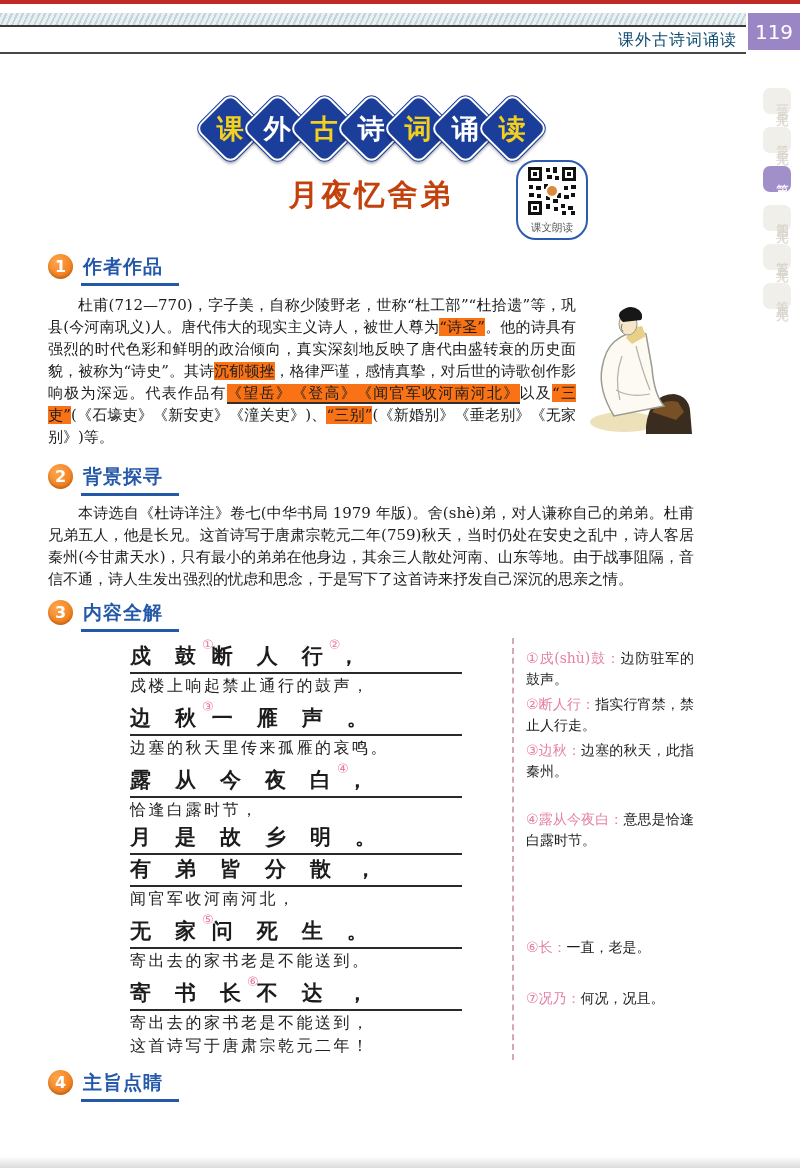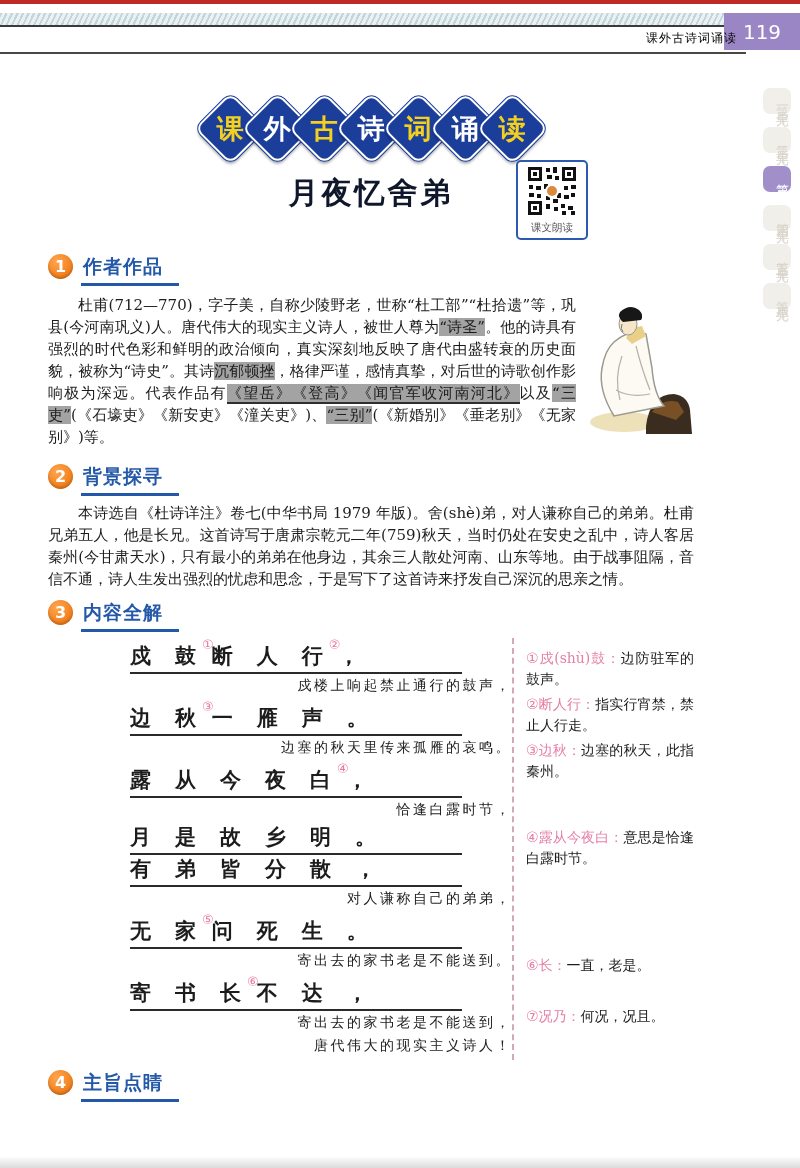--- a/index.html
+++ b/index.html
@@ -3,78 +3,78 @@
 <meta charset="utf-8">
 <style>
   html,body{margin:0;padding:0;background:#e9e9e9;}
   .page{position:relative;width:800px;height:1168px;background:#ffffff;overflow:hidden;
         font-family:"DejaVu Serif","DejaVu Sans",serif;color:#1c1c1c;}
   
   .top-line{position:absolute;top:0;left:0;width:800px;height:4px;background:#bf2a26;}
   .hatch{position:absolute;top:13px;left:0;width:746px;height:12px;
          background:repeating-linear-gradient(115deg,#c3d5db 0 2px,#eaf1f3 2px 5px);
          border-bottom:2px solid #3a3a3a;}
-  .page-badge{position:absolute;top:13px;right:0;width:76px;height:37px;background:#9b86c5;
+  .page-badge{position:absolute;top:13px;right:0;width:52px;height:37px;background:#9b86c5;
               display:flex;align-items:center;justify-content:center;color:#fff;
               font-family:"DejaVu Sans",sans-serif;font-size:20px;}
   .runhead{position:absolute;top:30px;right:63px;font-family:"DejaVu Sans",sans-serif;
-           font-size:12px;color:#000000;letter-spacing:1px;}
+           font-size:16px;color:#0c4a6e;letter-spacing:1px;}
   .rule{position:absolute;top:52px;left:0;width:746px;height:2px;background:#474747;}
   
   .tabs{position:absolute;top:88px;right:9px;width:28px;display:flex;flex-direction:column;gap:13px;}
   .tab{writing-mode:vertical-rl;text-orientation:upright;background:#f1efe9;color:#d9d5cc;
        font-family:"DejaVu Sans",sans-serif;font-size:13px;letter-spacing:3px;
        padding:7px 0;border-radius:7px;text-align:center;width:28px;cursor:pointer;}
   .tab.active{background:#a18fc9;color:#ffffff;}
   
   .content{position:absolute;top:54px;left:0;width:746px;padding:0 52px 0 48px;box-sizing:border-box;}
   
   .banner{display:flex;justify-content:center;margin-top:36px;height:76px;align-items:center;}
   .dia{width:47px;height:47px;background:#1c3e9b;border:2px solid #fff;border-radius:9px;
        transform:rotate(45deg);display:flex;align-items:center;justify-content:center;
        box-shadow:0 0 0 1px #1c3e9b,2px 2px 3px rgba(0,0,0,.35);}
   .dia:not(:first-child){margin-left:-4px;}
   .dia i{transform:rotate(-45deg);font-style:normal;font-weight:bold;font-size:27px;color:#ffffff;
          font-family:"DejaVu Sans",sans-serif;}
   .dia:nth-child(odd) i{color:#f3d01e;}
   
   .title-row{position:relative;height:76px;margin-top:2px;}
-  .lesson-title{margin:0;text-align:center;font-size:30px;font-weight:bold;color:#0f172a;
-                letter-spacing:3px;line-height:54px;font-family:Liberation Mono, monospace;}
-  .qr{position:absolute;left:468px;top:-8px;margin:0;border:2px solid #2a5bb0;border-radius:5px;
+  .lesson-title{margin:0;text-align:center;font-size:30px;font-weight:bold;color:#c2410c;
+                letter-spacing:3px;line-height:54px;font-family:Liberation Sans, sans-serif;}
+  .qr{position:absolute;left:468px;top:-8px;margin:0;border:2px solid #2a5bb0;border-radius:20px;
       background:#fff;padding:4px 9px 3px;text-align:center;}
   .qr figcaption{font-size:10.5px;color:#555;margin-top:1px;font-family:"DejaVu Sans",sans-serif;}
   
   .sec-head{display:flex;align-items:flex-start;margin:10px 0 6px;}
   .sec-num{flex:0 0 25px;width:25px;height:25px;border-radius:50%;
            background:radial-gradient(circle at 35% 30%,#ffa54d,#f07d1a 72%);
            box-shadow:inset 0 -2px 3px rgba(0,0,0,.2);color:#fff;font-weight:bold;
            display:flex;align-items:center;justify-content:center;font-size:16px;
            font-family:"DejaVu Sans",sans-serif;margin-right:8px;}
   .sec-title{font-family:"DejaVu Sans",sans-serif;font-size:19px;font-weight:bold;color:#2458a8;
              border-bottom:3px solid #2458a8;padding:0 16px 3px 2px;letter-spacing:1px;}
   
   .para{margin:2px 0 6px;font-size:15px;line-height:22px;text-align:justify;text-indent:2em;}
-  .hl{background:#a3a3a3;}
+  .hl{background:#f97316;}
   .ul{border-bottom:2px solid #2f2f2f;}
   .dufu{float:right;margin:2px 0 2px 10px;}
   .para-wrap{overflow:hidden;}
   
   .poem-wrap{display:flex;margin-top:4px;}
   .poem{flex:0 0 464px;box-sizing:border-box;padding-left:82px;}
   .couplet{margin-bottom:1px;}
   .verse{display:inline-block;min-width:332px;border-bottom:2px solid #2a2a2a;padding-bottom:3px;
          font-size:21px;font-weight:bold;letter-spacing:24px;line-height:26px;white-space:nowrap;}
   .verse sup{font-size:13px;color:#e8799f;letter-spacing:0;font-weight:normal;
              position:relative;top:-6px;margin-left:-18px;margin-right:-2px;}
-  .trans{font-size:14px;letter-spacing:2.5px;color:#222;margin:3px 0 6px;line-height:17px;text-align:right;}
+  .trans{font-size:16px;letter-spacing:2.5px;color:#222;margin:3px 0 6px;line-height:17px;}
   .notes{flex:1;border-left:2px dashed #d3a8ba;padding:6px 0 0 12px;box-sizing:border-box;}
   .note{font-size:14px;line-height:21px;margin-bottom:4px;text-align:justify;}
   .note:nth-child(1){margin-top:4px;}
-  .note:nth-child(4){margin-top:45px;}
+  .note:nth-child(4){margin-top:27px;}
   .note:nth-child(5){margin-top:86px;}
   .note:nth-child(6){margin-top:30px;}
   .note:nth-child(7){margin-top:7px;font-family:Liberation Mono, monospace;}
   .nnum,.nterm{color:#e57fa6;}
   
   .shade{position:absolute;left:0;bottom:0;width:800px;height:12px;
          background:linear-gradient(rgba(0,0,0,0),rgba(0,0,0,.14));}
 </style>
 </head>
 <body>
@@ -232,35 +232,35 @@
     <div class="verse">露从今夜白<sup>④</sup>，</div>
     <div class="trans">恰逢白露时节，</div>
   </div>
 
   <div class="couplet">
     <div class="verse">月是故乡明。</div>
   </div>
 
   <div class="couplet">
     <div class="verse">有弟皆分散，</div>
-    <div class="trans">对人谦称自己的弟弟，</div>
+    <div class="trans">闻官军收河南河北，</div>
   </div>
 
   <div class="couplet">
     <div class="verse">无家<sup>⑤</sup>问死生。</div>
     <div class="trans">寄出去的家书老是不能送到。</div>
   </div>
 
   <div class="couplet">
     <div class="verse">寄书长<sup>⑥</sup>不达，</div>
     <div class="trans">寄出去的家书老是不能送到，</div>
   </div>
 
   <div class="couplet">
-    <div class="trans">唐代伟大的现实主义诗人！</div>
+    <div class="trans">这首诗写于唐肃宗乾元二年！</div>
   </div>
 </div>
         <aside class="notes">
   <div class="note"><span class="nnum">①</span><span class="nterm">戍(shù)鼓：</span><span class="ndef">边防驻军的鼓声。</span></div>
 
   <div class="note"><span class="nnum">②</span><span class="nterm">断人行：</span><span class="ndef">指实行宵禁，禁止人行走。</span></div>
 
   <div class="note"><span class="nnum">③</span><span class="nterm">边秋：</span><span class="ndef">边塞的秋天，此指秦州。</span></div>
 
   <div class="note"><span class="nnum">④</span><span class="nterm">露从今夜白：</span><span class="ndef">意思是恰逢白露时节。</span></div>

